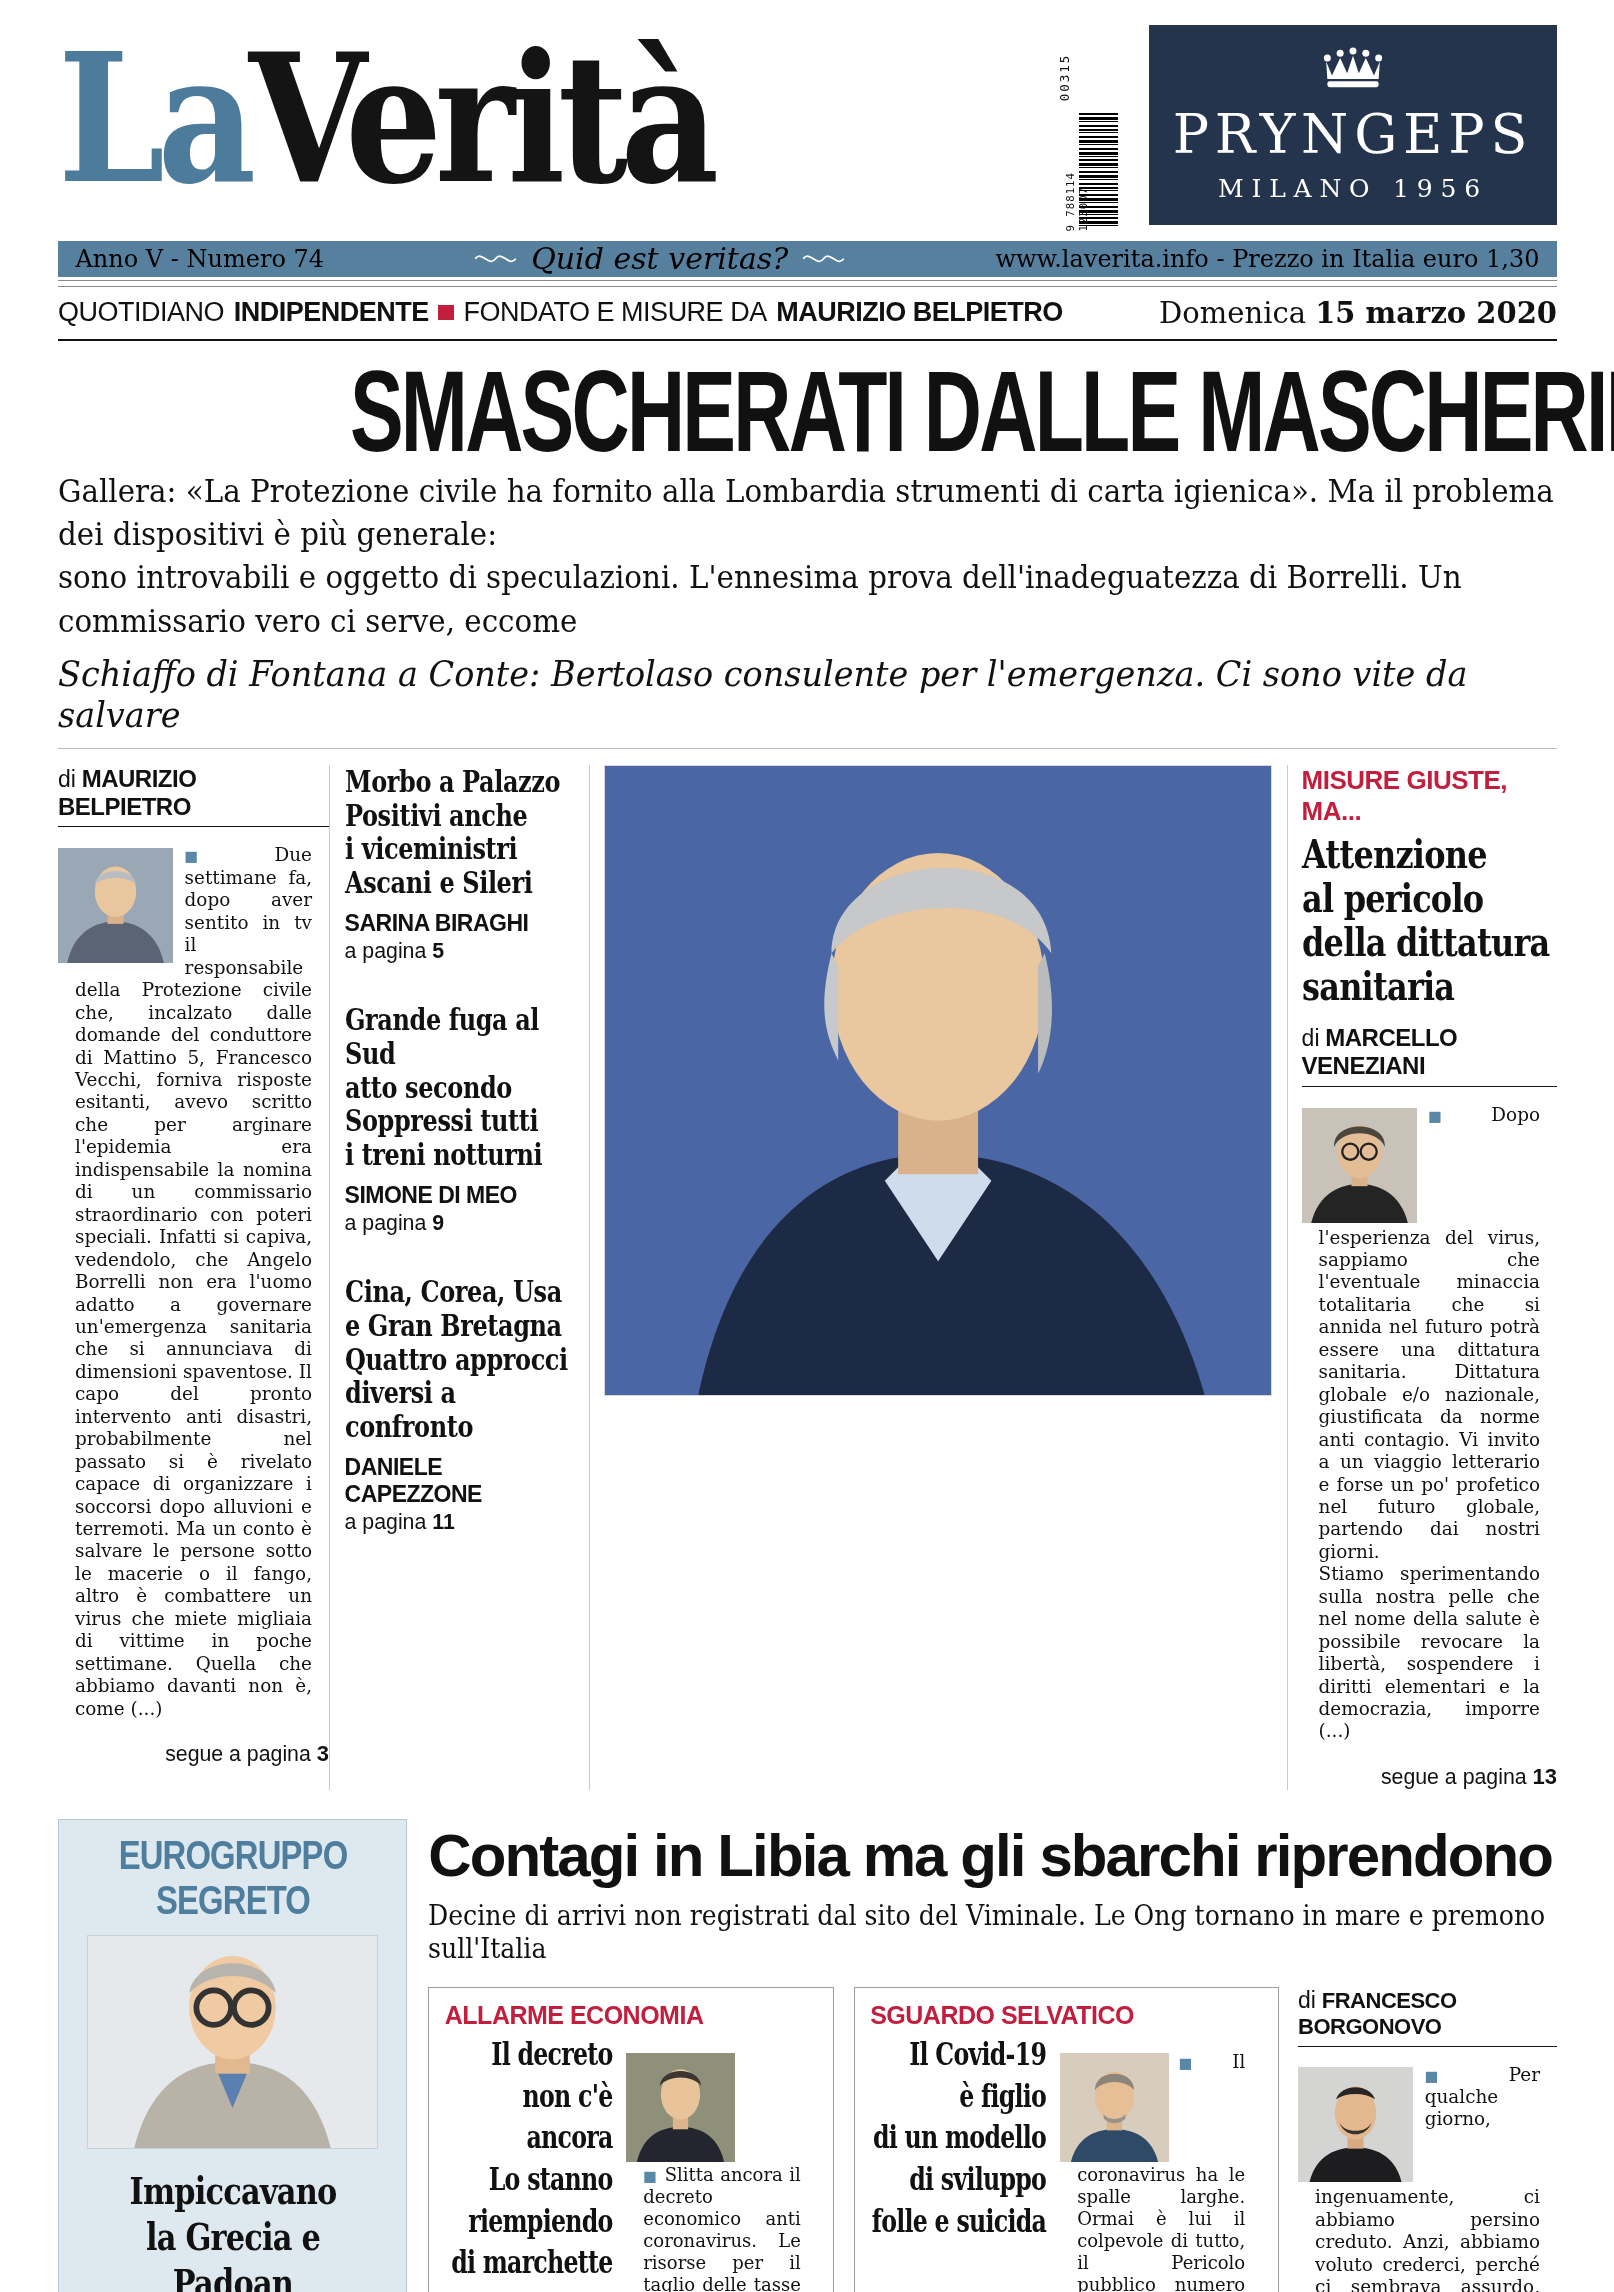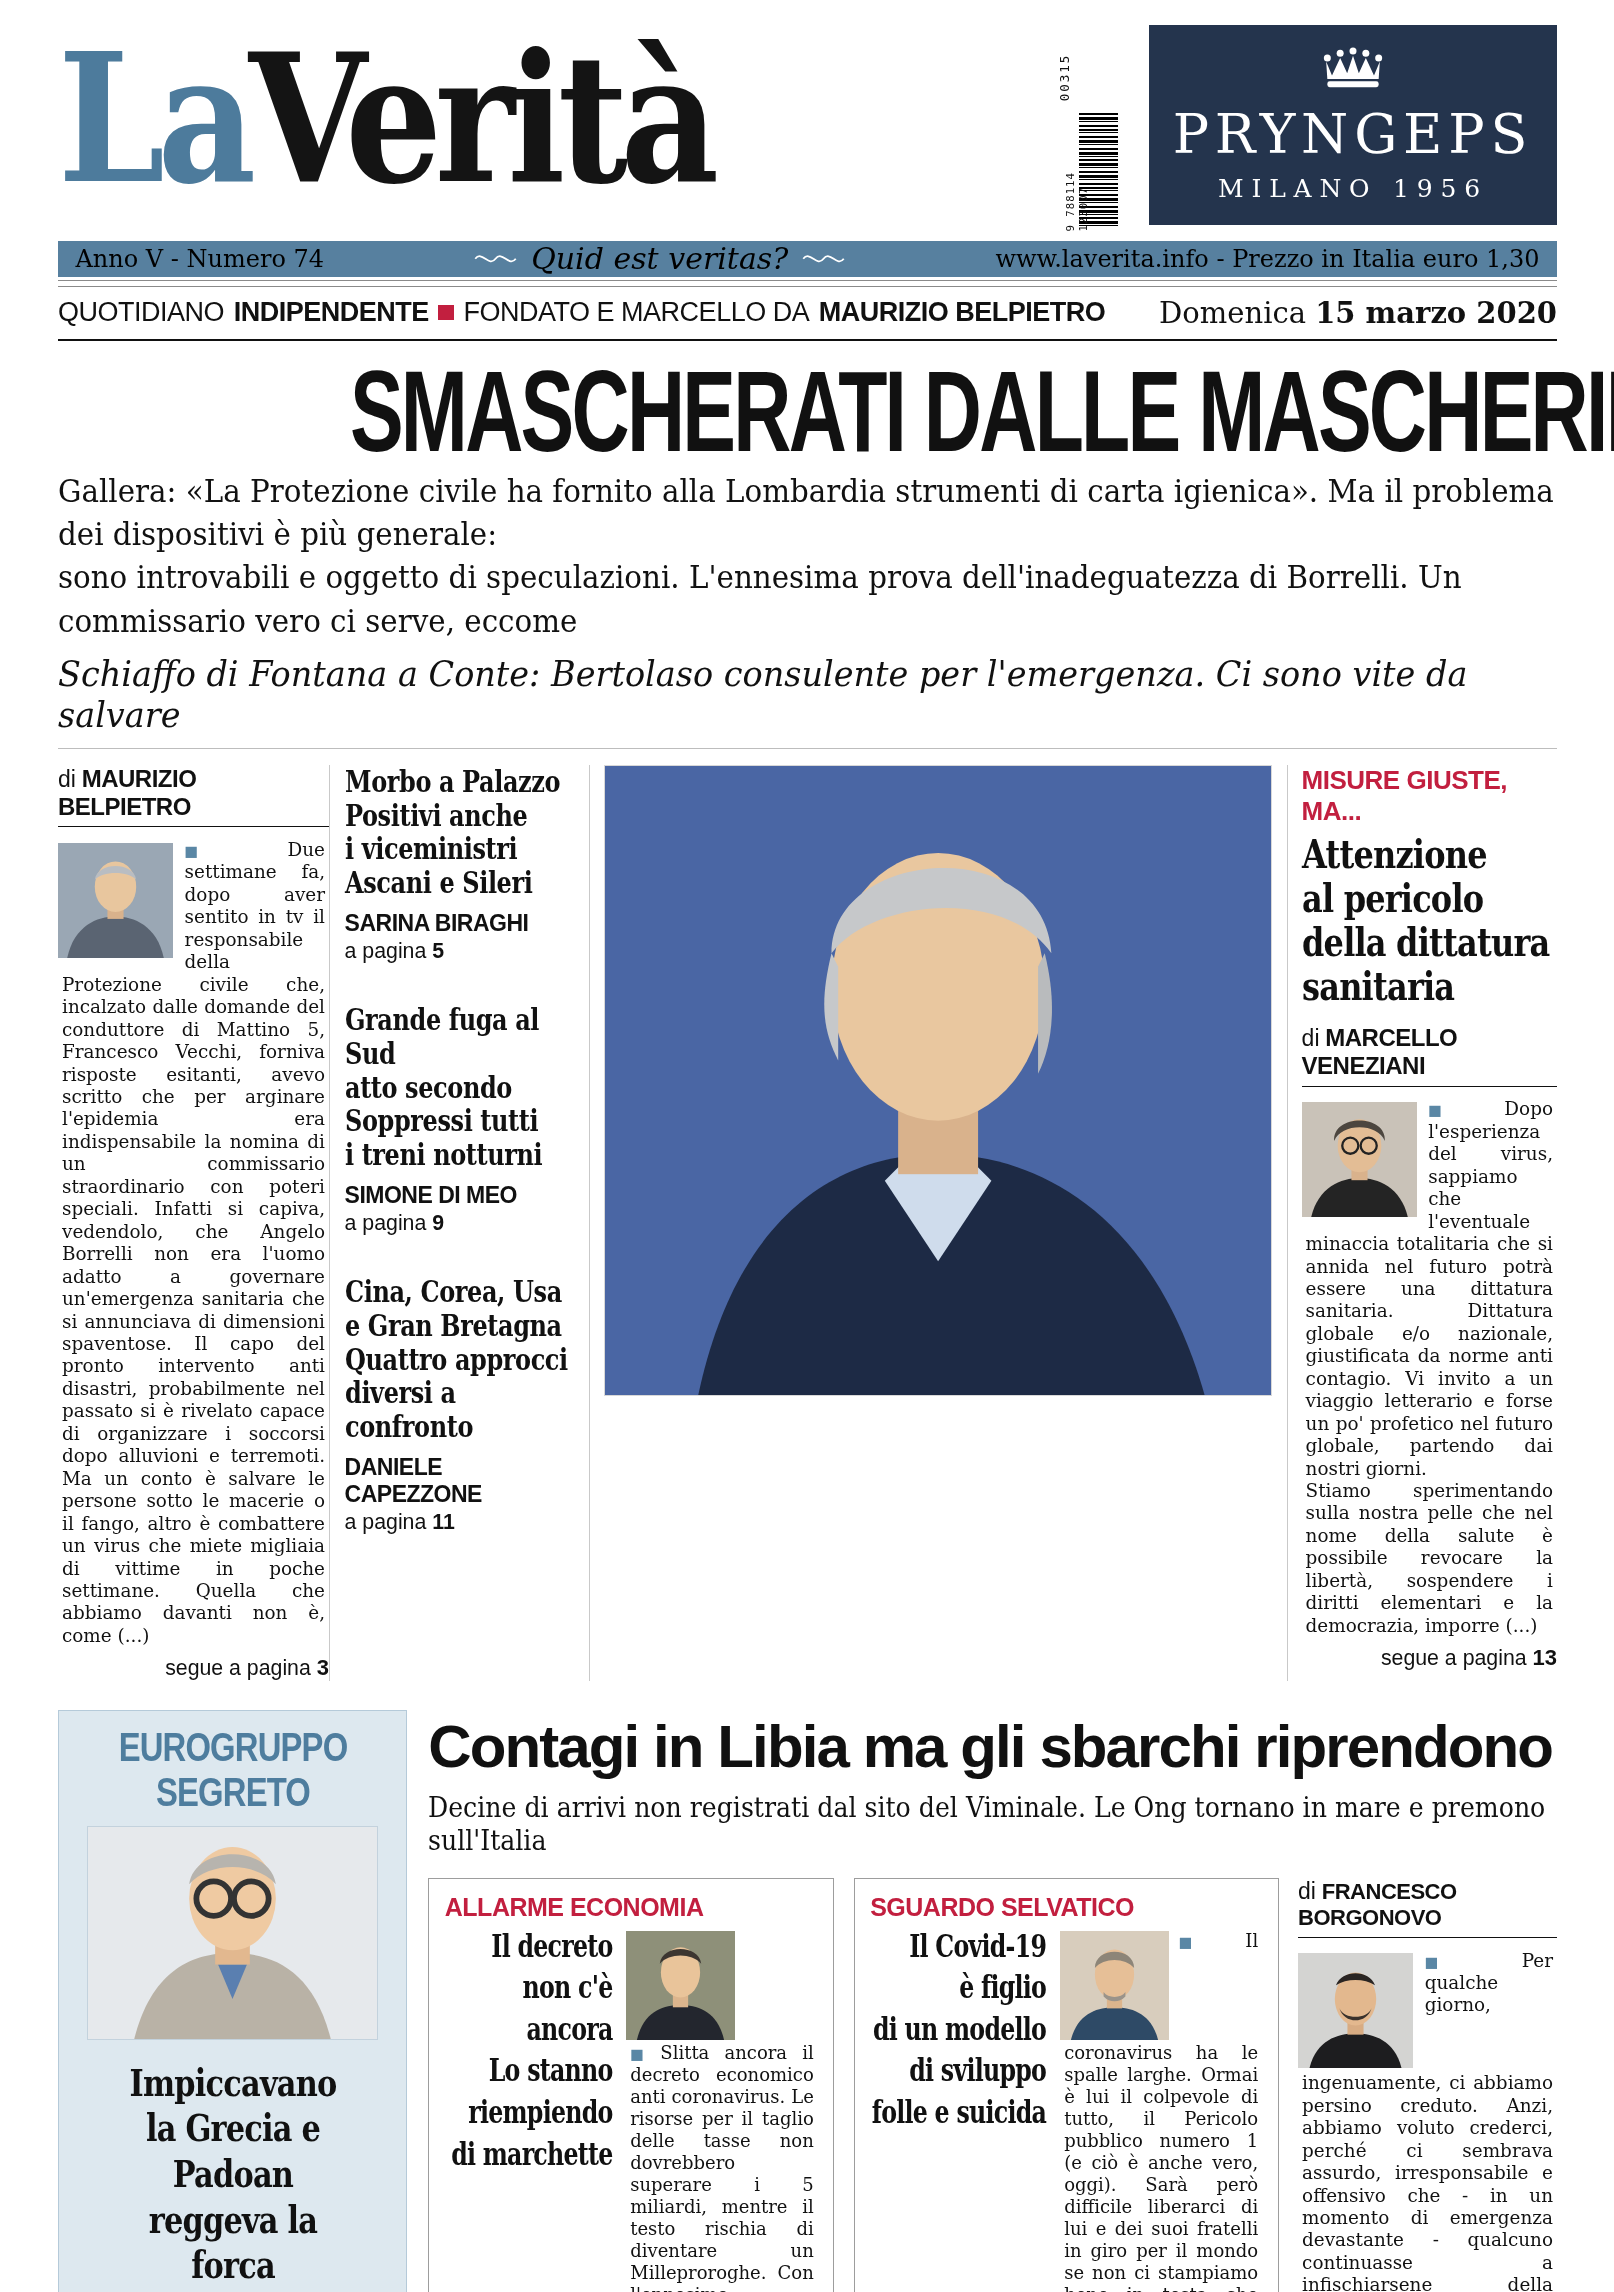--- a/index.html
+++ b/index.html
@@ -46,21 +46,21 @@
   .subdeck span{transform:scaleX(.93);width:107%;margin-right:-7%;}
   .hairline{height:1px;background:#bdbdbd;margin-top:13.6px;}
   
   .mainrow{display:grid;grid-template-columns:272px 245px 1fr 270px;gap:14.6px;margin-top:15.5px;}
   .c1{border-right:1px solid #c9c9c9;padding-right:0;}
   .c2{border-right:1px solid #c9c9c9;padding-right:13.6px;}
   .c4{border-left:1px solid #c9c9c9;padding-left:13.6px;}
   .by{font-family:"Liberation Sans",sans-serif;border-bottom:1.9px solid #111;padding-bottom:5.8px;margin-bottom:11.6px;}
   .by .pfx{font-size:23px;margin-right:5.8px;}
   .by .nm{font-weight:700;font-size:24px;letter-spacing:-0.5px;}
-  .body-p{font-size:18.4px;line-height:1.22;text-align:justify;margin:4px;}
+  .body-p{font-size:18.4px;line-height:1.22;text-align:justify;margin:17px;}
   .marker{color:#5a87a5;font-size:14.6px;margin-right:6.8px;font-family:"DejaVu Sans",sans-serif;}
   .segue{text-align:right;font-family:"Liberation Sans",sans-serif;font-size:21.3px;margin-top:3.9px;}
   .segue b{font-size:22px;}
   .ph-sm{width:115px;height:115px;float:left;margin:3.9px 11.6px 3.9px 0;}
   .ph-sm svg{display:block;width:100%;height:100%;}
   .teaser{margin-bottom:39px;}
   .teaser .th{font-weight:700;font-size:30px;line-height:1.13;letter-spacing:-0.5px;}
   .teaser .th span{transform:scaleX(.8);width:125%;margin-right:-25%;}
   .teaser .ta{font-family:"Liberation Sans",sans-serif;font-weight:700;font-size:23px;margin-top:9.7px;letter-spacing:-0.5px;}
   .teaser .tp{font-family:"Liberation Sans",sans-serif;font-size:21.3px;margin-top:1.9px;}
@@ -137,21 +137,21 @@
     </span>
     <span class="ib-right">www.laverita.info - Prezzo in Italia euro 1,30</span>
   </div>
   <div class="hr2"></div>
 
   <div class="tagline sans">
     <div class="tl-left">
       <span class="thin">QUOTIDIANO</span>
       <span class="bold">INDIPENDENTE</span>
       <span class="redsq"></span>
-      <span class="thin">FONDATO E MARCELLO DA</span>
+      <span class="thin">FONDATO E MISURE DA</span>
       <span class="bold">MAURIZIO BELPIETRO</span>
     </div>
     <div class="tl-date" style="font-family:'DejaVu Serif',serif;">
       <span>Domenica</span>
       <b>15 marzo 2020</b>
     </div>
   </div>
   <div class="rule-black"></div>
 
   <div class="hero-h1">

